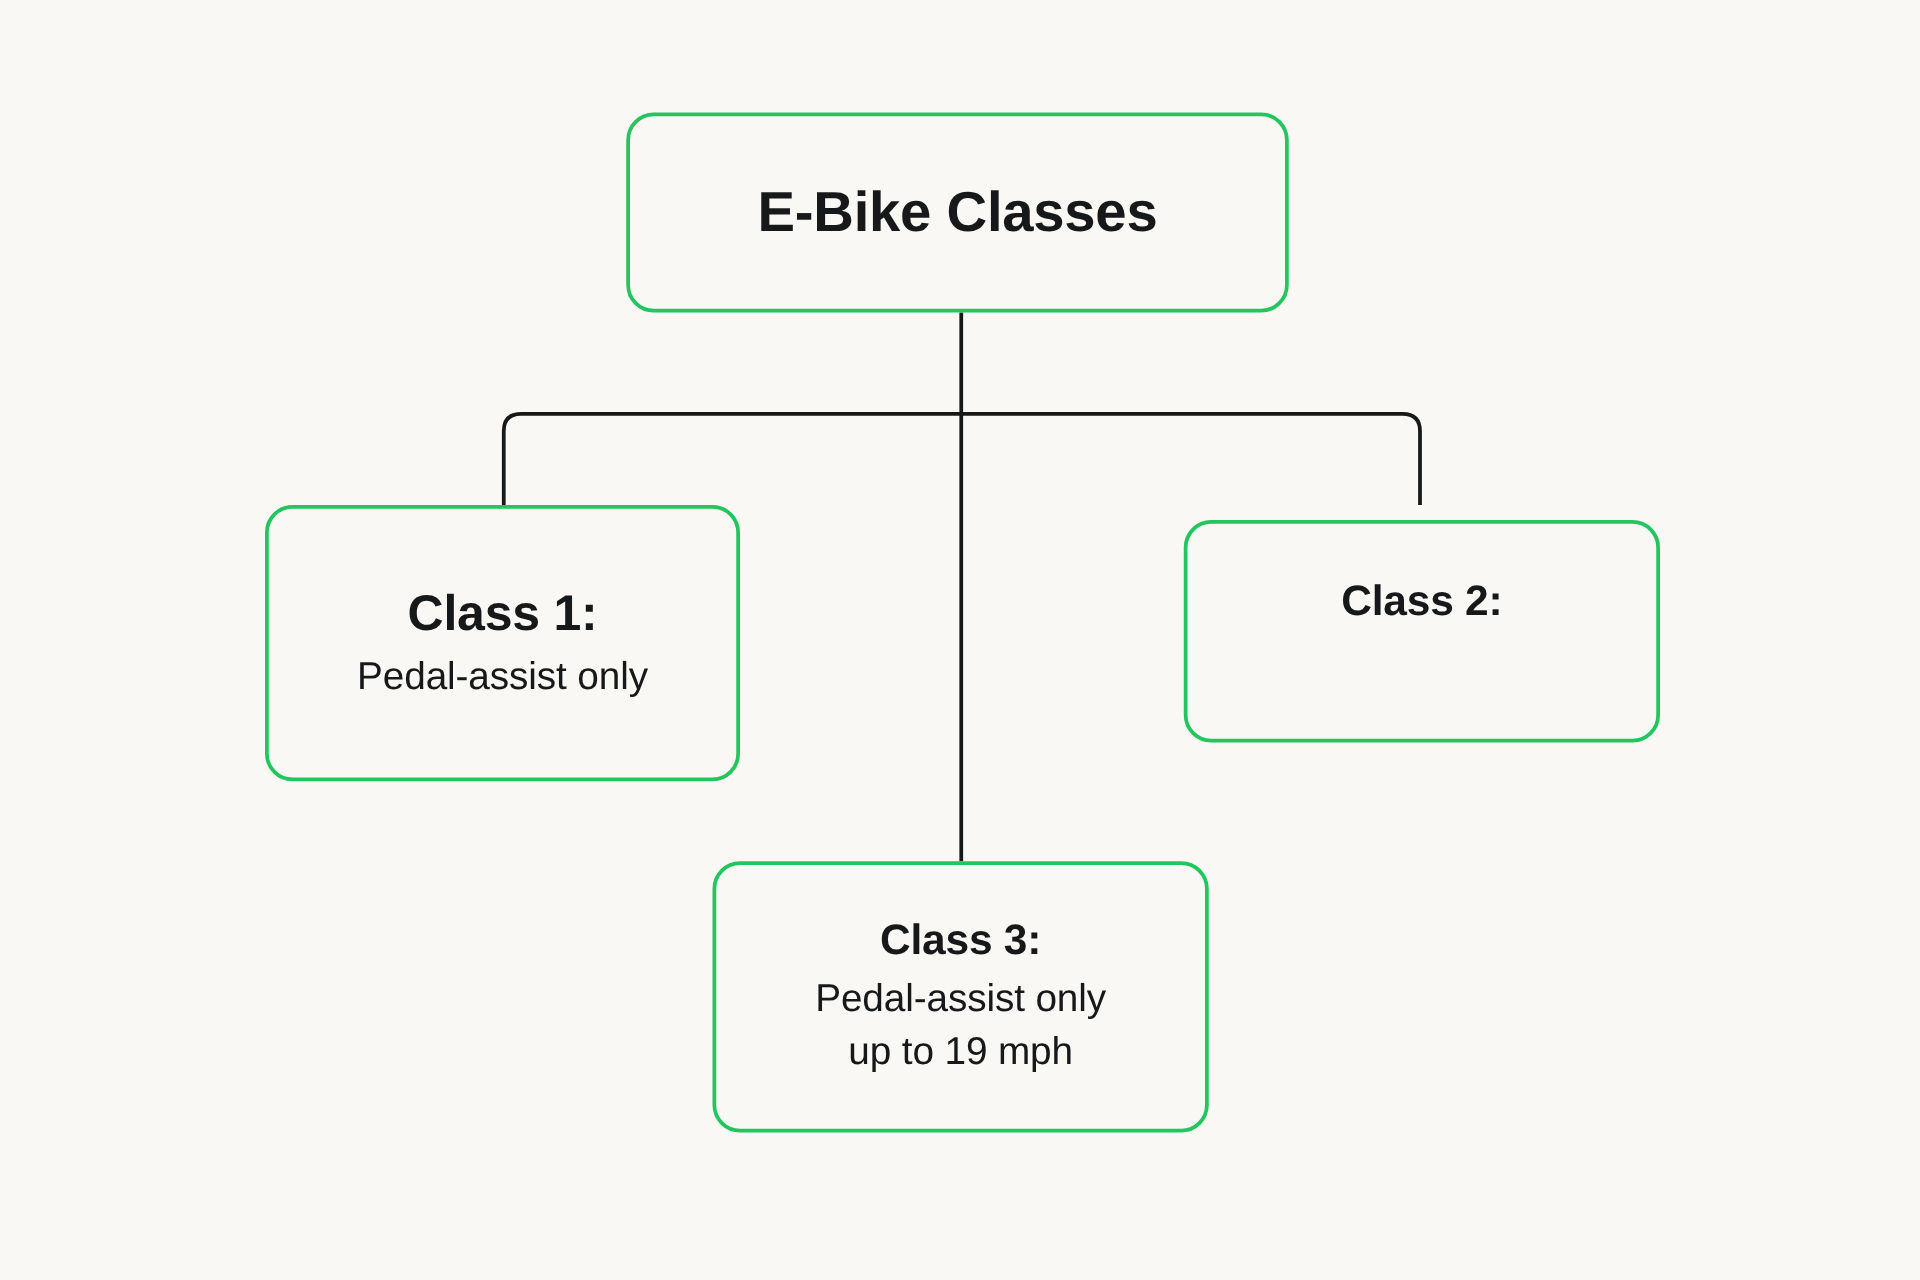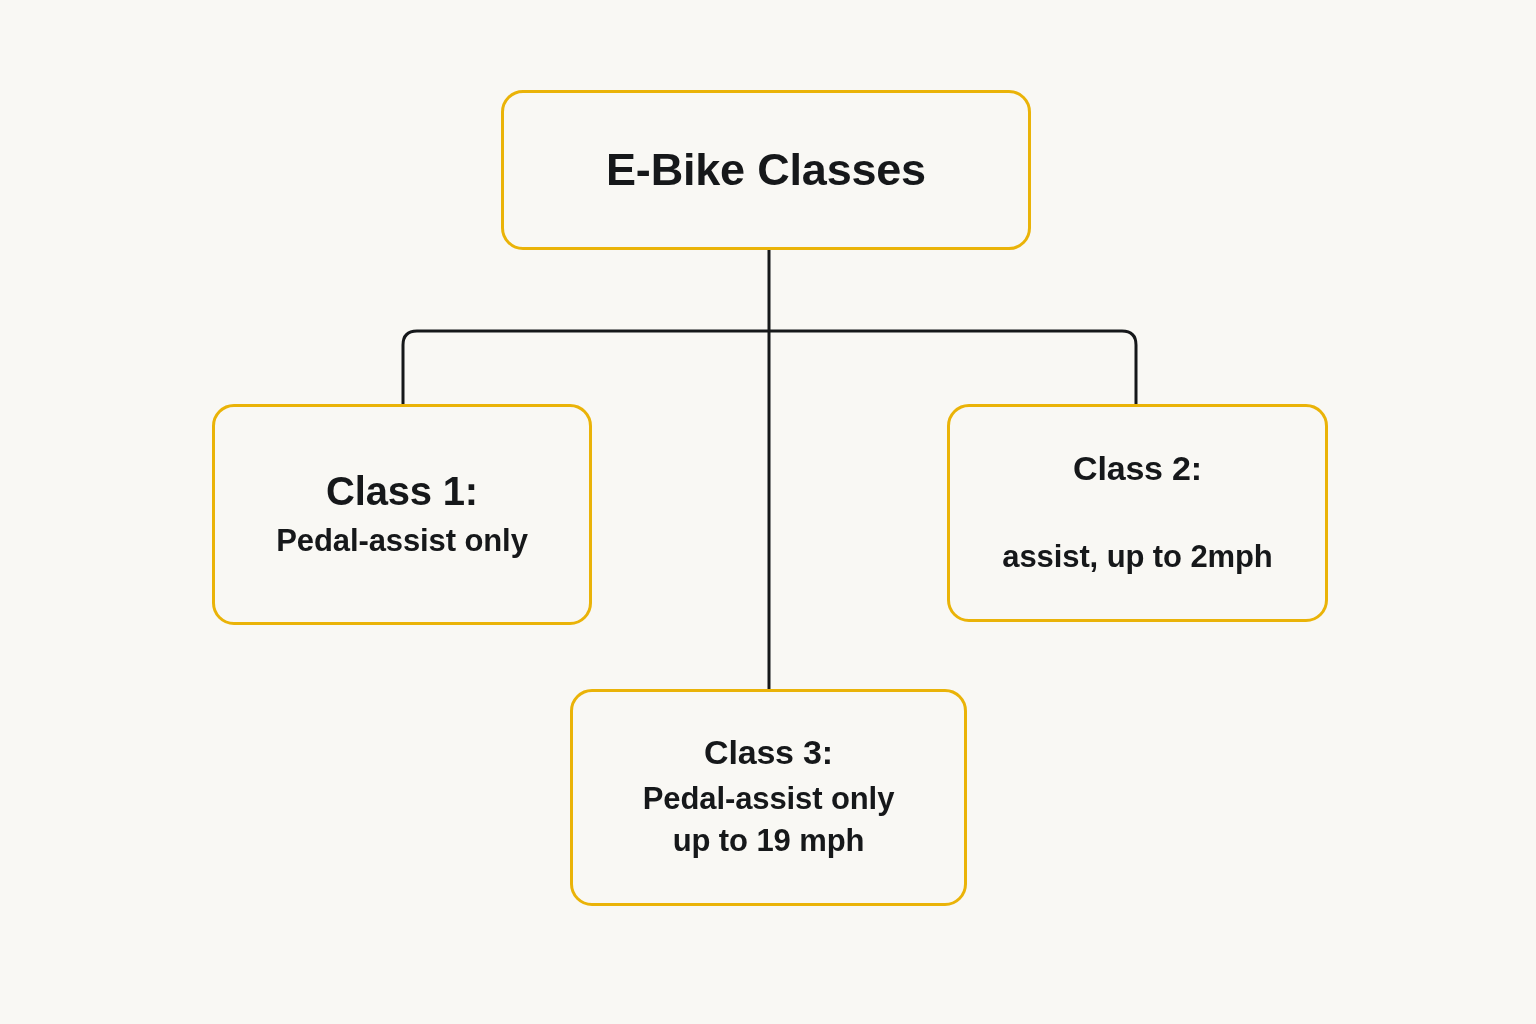--- a/index.html
+++ b/index.html
@@ -24,38 +24,38 @@
   #connector-layer {
     position: absolute;
     inset: 0;
     width: 1536px;
     height: 1024px;
   }
 
   .node {
     position: absolute;
     box-sizing: border-box;
-    border: 3px solid #eab308;
+    border: 3px solid #22c55e;
     border-radius: 22px;
     background: #F9F8F4;
     display: flex;
     flex-direction: column;
     align-items: center;
     justify-content: center;
     text-align: center;
     color: #16181A;
   }
 
   .node-title {
     font-weight: bold;
     letter-spacing: -0.2px;
   }
 
   .node-desc {
-    font-weight: bold;
+    font-weight: normal;
     letter-spacing: -0.1px;
   }
 
   
   #node-root {
     left: 501px;
     top: 90px;
     width: 530px;
     height: 160px;
   }
@@ -78,23 +78,23 @@
     margin-bottom: 6px;
   }
   #node-class-1 .node-desc {
     font-size: 31px;
     line-height: 1.35;
   }
 
   
   #node-class-2 {
     left: 947px;
-    top: 404px;
+    top: 416px;
     width: 381px;
-    height: 218px;
+    height: 178px;
     padding: 0 14px;
   }
   #node-class-2 .node-title {
     font-size: 34px;
     line-height: 1.15;
     margin-bottom: 6px;
   }
   #node-class-2 .node-desc {
     font-size: 31px;
     line-height: 1.35;
@@ -141,21 +141,20 @@
     <div class="node-desc">
       <span>Pedal-assist only</span>
       <br>
     </div>
   </div>
 
   <div class="node" id="node-class-2">
     <div class="node-title">Class 2:</div>
     <div class="node-desc">
       <br>
-      <span>assist, up to 2mph</span>
     </div>
   </div>
 
   <div class="node" id="node-class-3">
     <div class="node-title">Class 3:</div>
     <div class="node-desc">
       <span>Pedal-assist only</span>
       <br>
       <span>up to 19 mph</span>
     </div>

